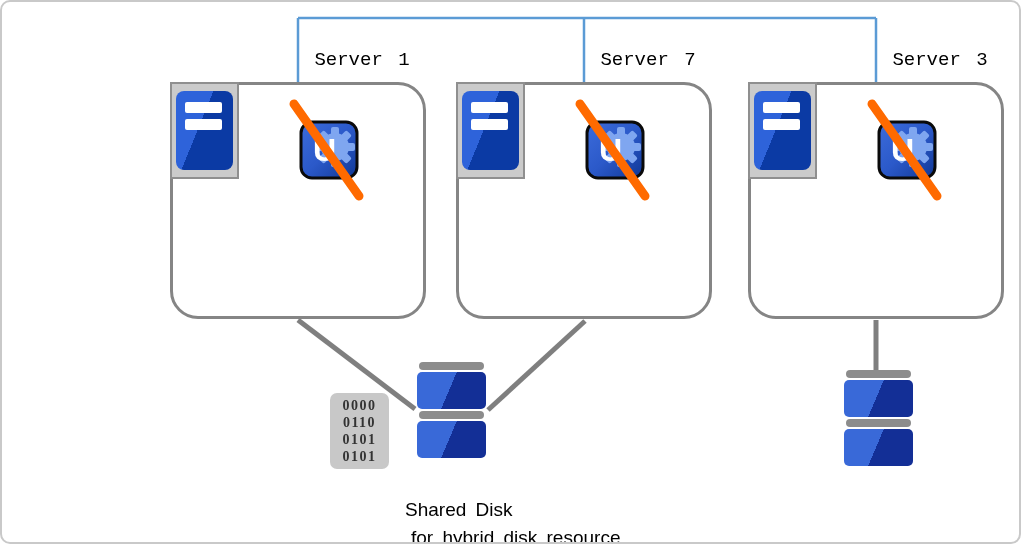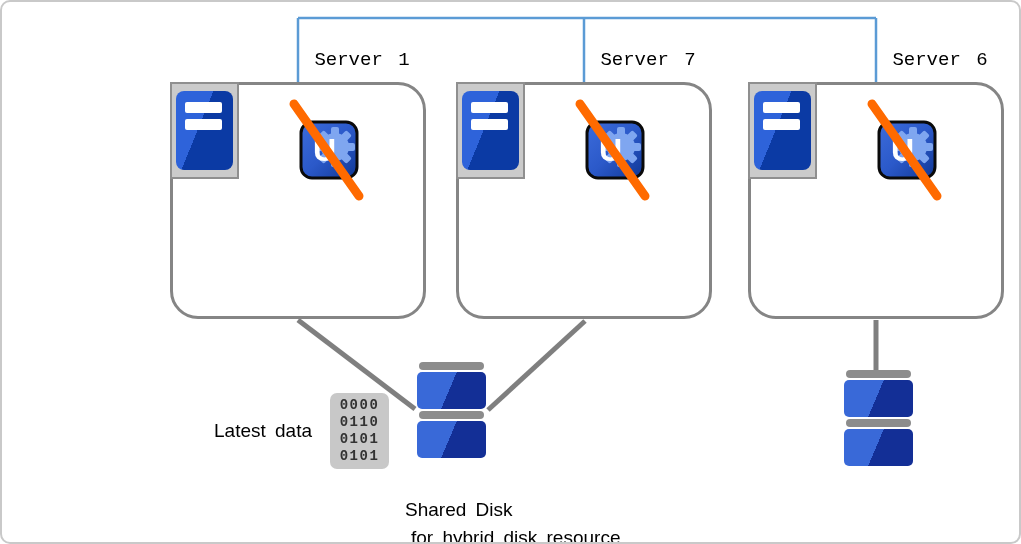--- a/index.html
+++ b/index.html
@@ -114,21 +114,21 @@
   
   #binary-icon {
     position: absolute;
     left: 328px; top: 391px;
     width: 59px; height: 76px;
     background: var(--binary-bg-gray);
     border-radius: 7px;
     z-index: 2;
     padding-top: 4px;
     text-align: center;
-    font-family: Liberation Mono, monospace;
+    font-family: Liberation Serif, serif;
     font-weight: bold;
     font-size: 14px;
     line-height: 17px;
     letter-spacing: 1.5px;
     color: var(--binary-text);
   }
 
   
   .caption {
     position: absolute;
@@ -239,21 +239,21 @@
             </g>
           </g>
           <text x="24" y="62" font-size="32" font-weight="bold" fill="#ffffff" font-family="Liberation Sans, sans-serif">U</text>
           <line x1="5" y1="5" x2="70" y2="97" stroke-linecap="round" stroke-width="9" class="slash-stroke"></line>
         </svg>
       </div>
 
     </div>
   </div>
       <div class="server" style="left: 746px;">
-    <div class="server-label">Server 6</div>
+    <div class="server-label">Server 3</div>
     <div class="server-box">
 
       <div class="server-icon-frame">
         <div class="server-tower">
           <div class="tower-bar b1"></div>
           <div class="tower-bar b2"></div>
         </div>
       </div>
 
       <div class="app-area">
@@ -295,21 +295,20 @@
     <div class="platter"></div>
   </div>
 
   <div id="binary-icon">
     <div>0000</div>
     <div>0110</div>
     <div>0101</div>
     <div>0101</div>
   </div>
 
-  <div class="caption" id="latest-data-label">Latest data</div>
 
   <div class="caption" id="shared-disk-caption">
     <div class="line1">Shared Disk</div>
     <div class="line2">for hybrid disk resource</div>
   </div>
 
   <div class="caption" id="hybrid-disk-caption">
   </div>
 
 </div>

